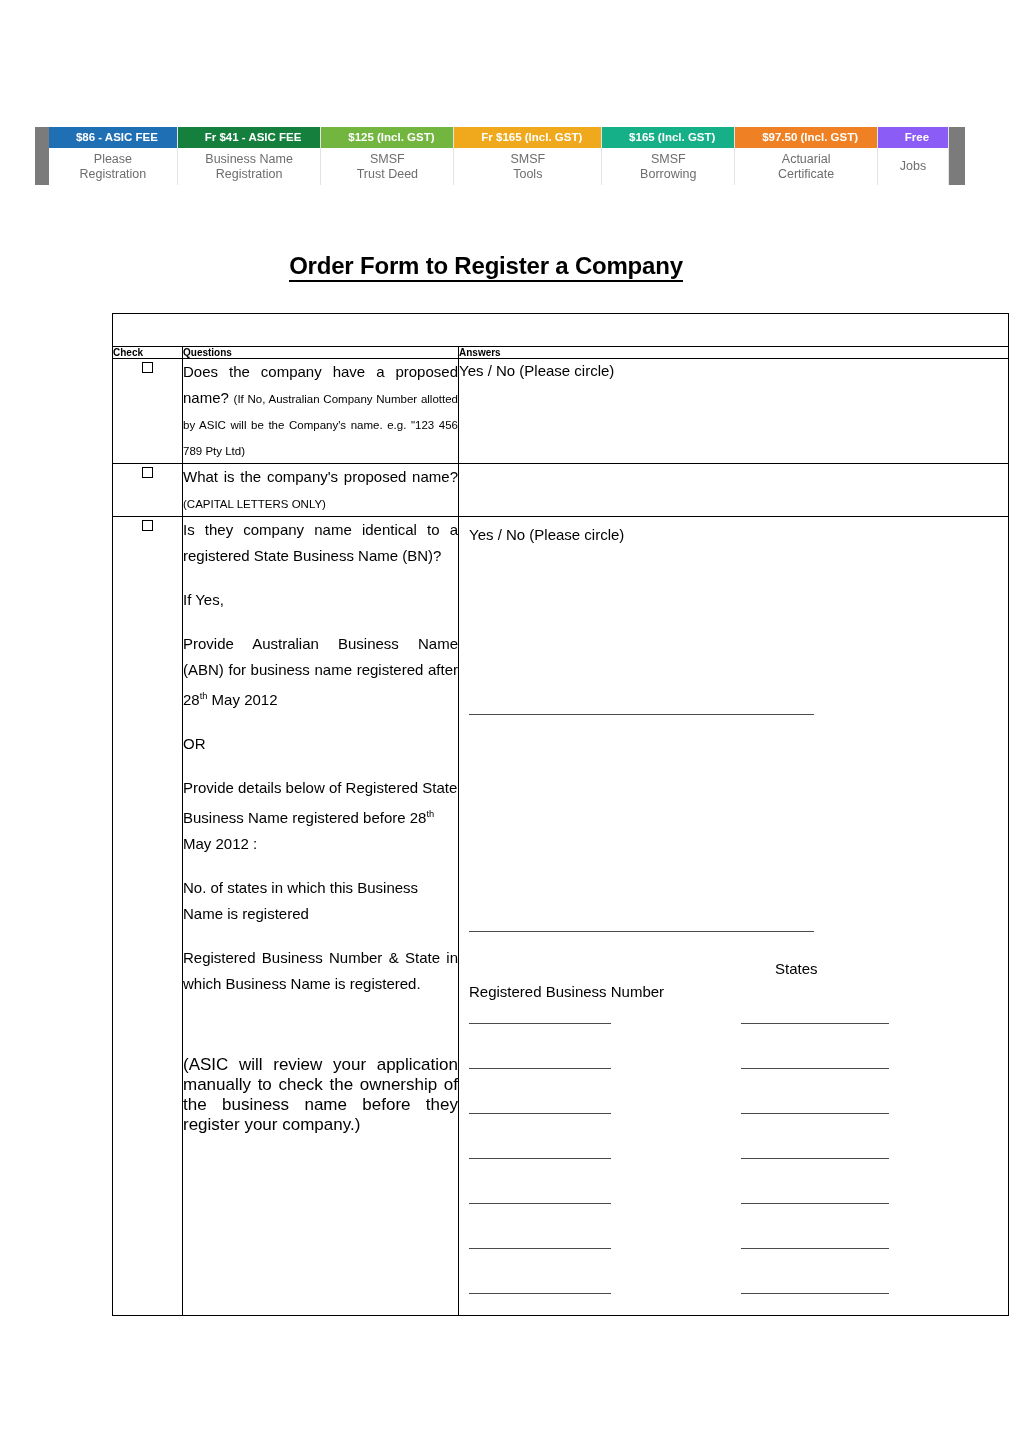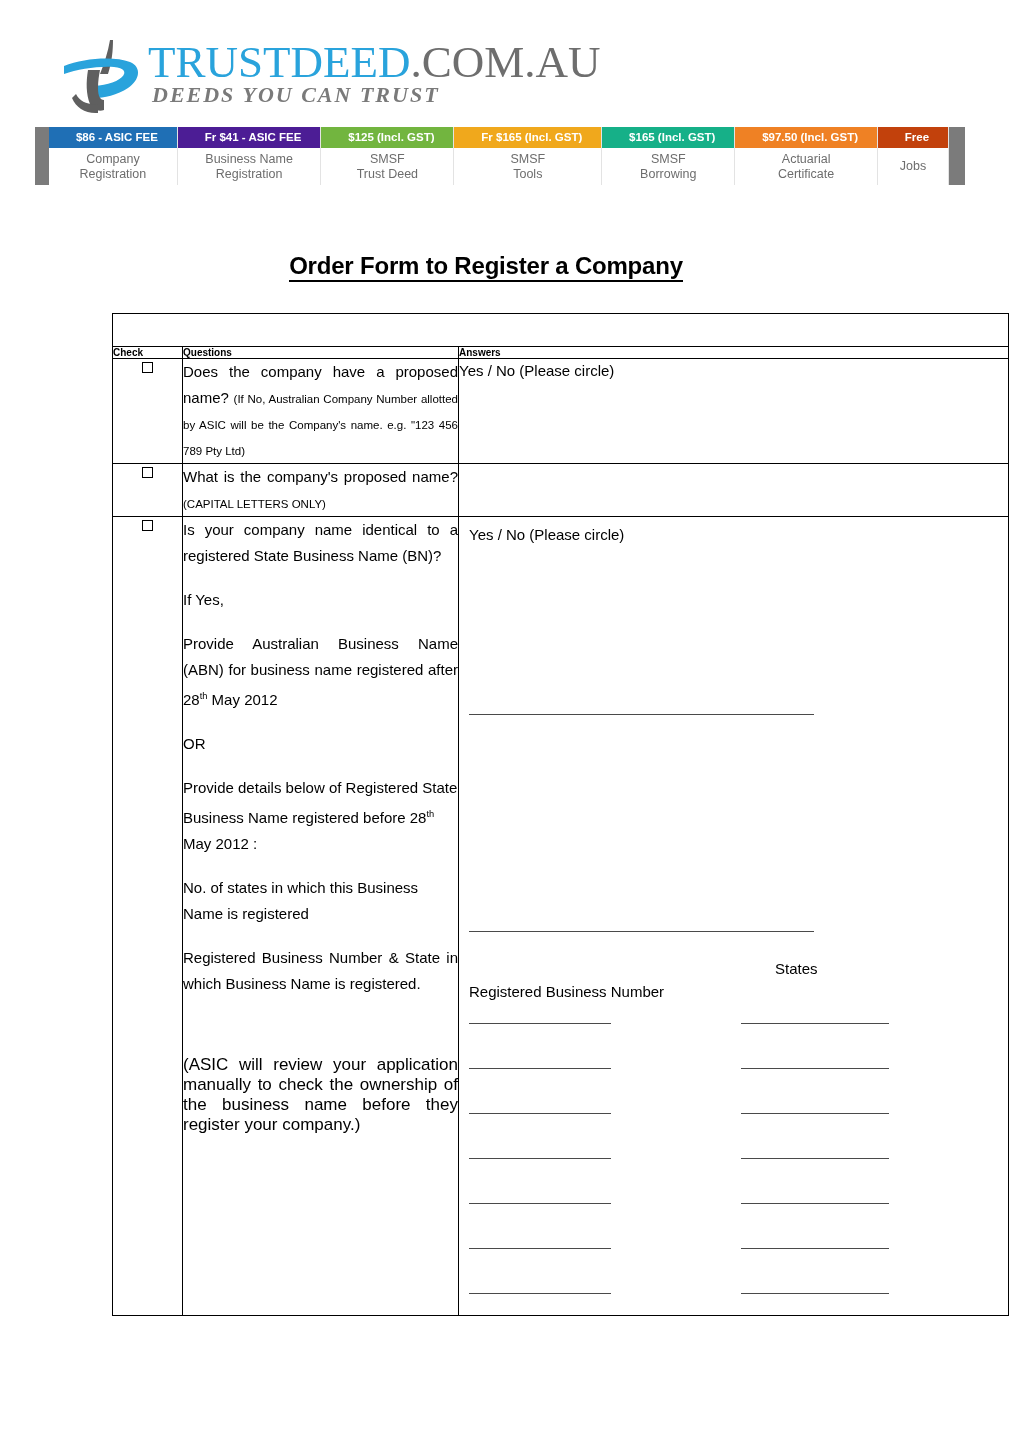--- a/index.html
+++ b/index.html
@@ -221,48 +221,34 @@
     left: 316px;
     font-size: 15px;
     white-space: nowrap;
   }
   sup { font-size: 0.62em; vertical-align: super; }
 </style>
 </head>
 <body>
 
 <div class="header">
-  <div class="logo-wrap">
-    <div class="logo-mark">
-      <svg width="86" height="80" viewBox="0 0 86 80" xmlns="http://www.w3.org/2000/svg">
-        <path d="M52 4 C50 16 46 28 42 38 L50 38 C54 26 55 14 55 4 Z" fill="#5f5f5f"></path>
-        <path d="M6 30 C26 22 56 20 72 26 C84 31 82 44 70 52 C58 60 42 63 32 62 L32 50 C44 50 58 47 64 41 C69 36 66 32 56 31 C40 30 20 33 6 38 Z" fill="#29a3dc"></path>
-        <path d="M30 34 C28 46 28 58 32 68 C34 73 40 76 46 74 L46 64 C42 64 40 60 40 52 C40 45 41 39 42 34 Z" fill="#5f5f5f"></path>
-        <path d="M14 62 C18 72 28 78 40 77 L40 68 C30 69 22 66 18 58 Z" fill="#5f5f5f"></path>
-      </svg>
-    </div>
-    <div class="logo-text-block">
-      <div class="logo-main"><span class="blue">TRUSTDEED</span><span class="gray">.COM.AU</span></div>
-      <div class="logo-sub">DEEDS YOU CAN TRUST</div>
-    </div>
-  </div>
 
   <div class="navbar">
     <div class="nav-edge"></div>
 
     <div class="nav-cell">
       <div class="nav-price" style="background:#1f6fb5">$86 - ASIC FEE</div>
       <div class="nav-label">
-        <span>Company</span>
+        <span>Please</span>
         <span>Registration</span>
       </div>
     </div>
 
     <div class="nav-cell">
-      <div class="nav-price" style="background:#4c1d95">Fr $41 - ASIC FEE</div>
+      <div class="nav-price" style="background:#15803d">Fr $41 - ASIC FEE</div>
       <div class="nav-label">
         <span>Business Name</span>
         <span>Registration</span>
       </div>
     </div>
 
     <div class="nav-cell">
       <div class="nav-price" style="background:#72b53f">$125 (Incl. GST)</div>
       <div class="nav-label">
         <span>SMSF</span>
@@ -290,21 +276,21 @@
       <div class="nav-price" style="background:#ef8124">$97.50 (Incl. GST)</div>
       <div class="nav-label">
         <span>Actuarial</span>
         <span>Certificate</span>
       </div>
     </div>
 
 
 
     <div class="nav-cell">
-      <div class="nav-price" style="background:#c2410c">Free</div>
+      <div class="nav-price" style="background:#8b5cf6">Free</div>
       <div class="nav-label">
         <span>Jobs</span>
       </div>
     </div>
 
     <div class="nav-edge right"></div>
   </div>
 </div>
 
 <div class="doc-title"><span>Order Form to Register a Company</span></div>
@@ -356,21 +342,21 @@
       <div class="atext"></div>
     </td>
   </tr>
 
   <tr>
     <td class="checkbox-cell">
       <span class="cbox"></span>
     </td>
     <td class="pad">
       <div class="qtext">
-        <p>Is your company name identical to a registered State Business Name (BN)?</p>
+        <p>Is they company name identical to a registered State Business Name (BN)?</p>
         <p class="gap">If Yes,</p>
         <p class="gap"><span>Provide Australian Business Name (ABN) for business name registered after 28</span><sup>th</sup><span> May 2012</span></p>
         <p class="gap">OR</p>
         <p class="gap" style="text-align:left"><span>Provide details below of Registered State Business Name registered before 28</span><sup>th</sup><span> May 2012 :</span></p>
         <p class="gap" style="text-align:left">No. of states in which this Business Name is registered</p>
         <p class="gap">Registered Business Number &amp; State in which Business Name is registered.</p>
         <p class="note" style="margin-top:58px">(ASIC will review your application manually to check the ownership of the business name before they register your company.)</p>
       </div>
     </td>
     <td>

